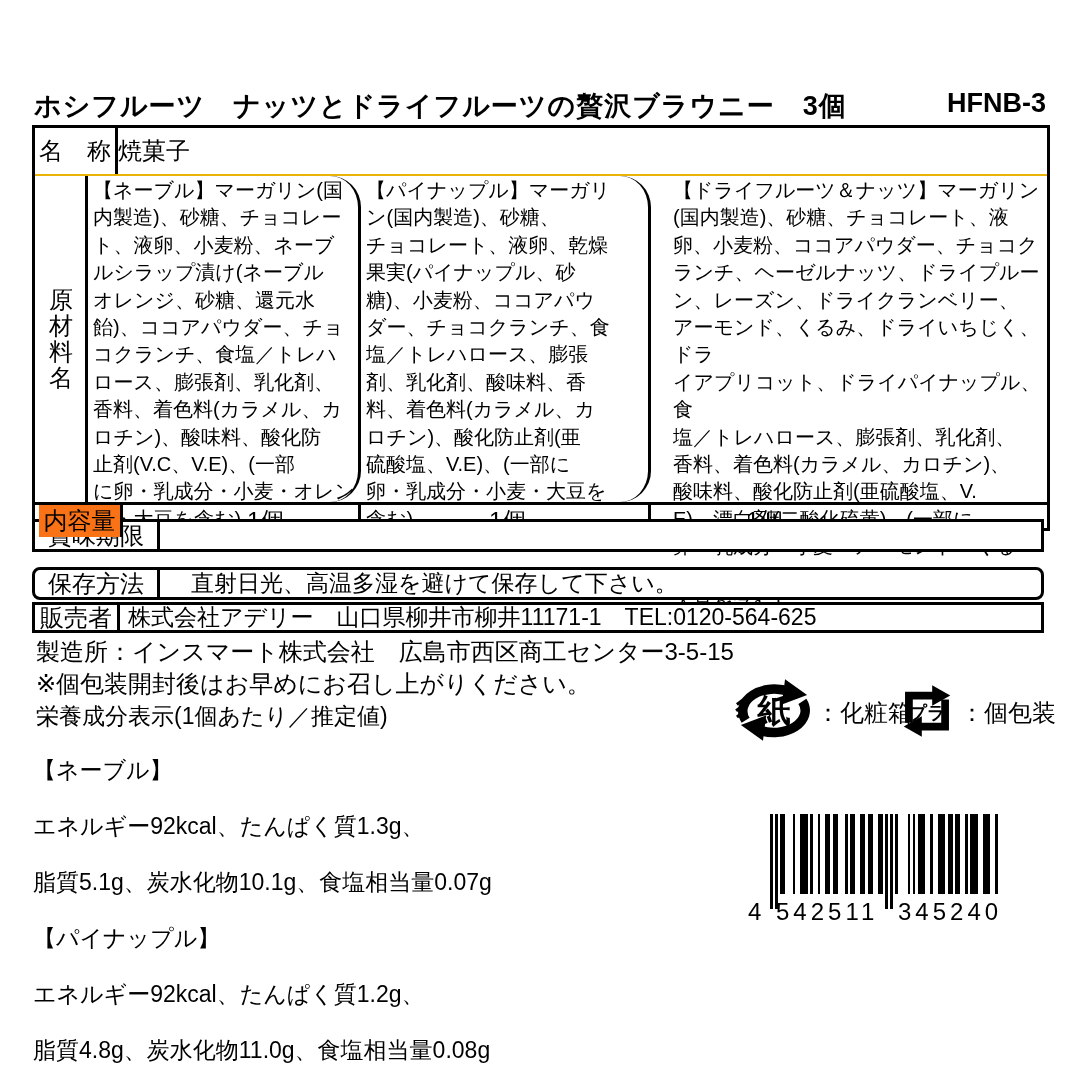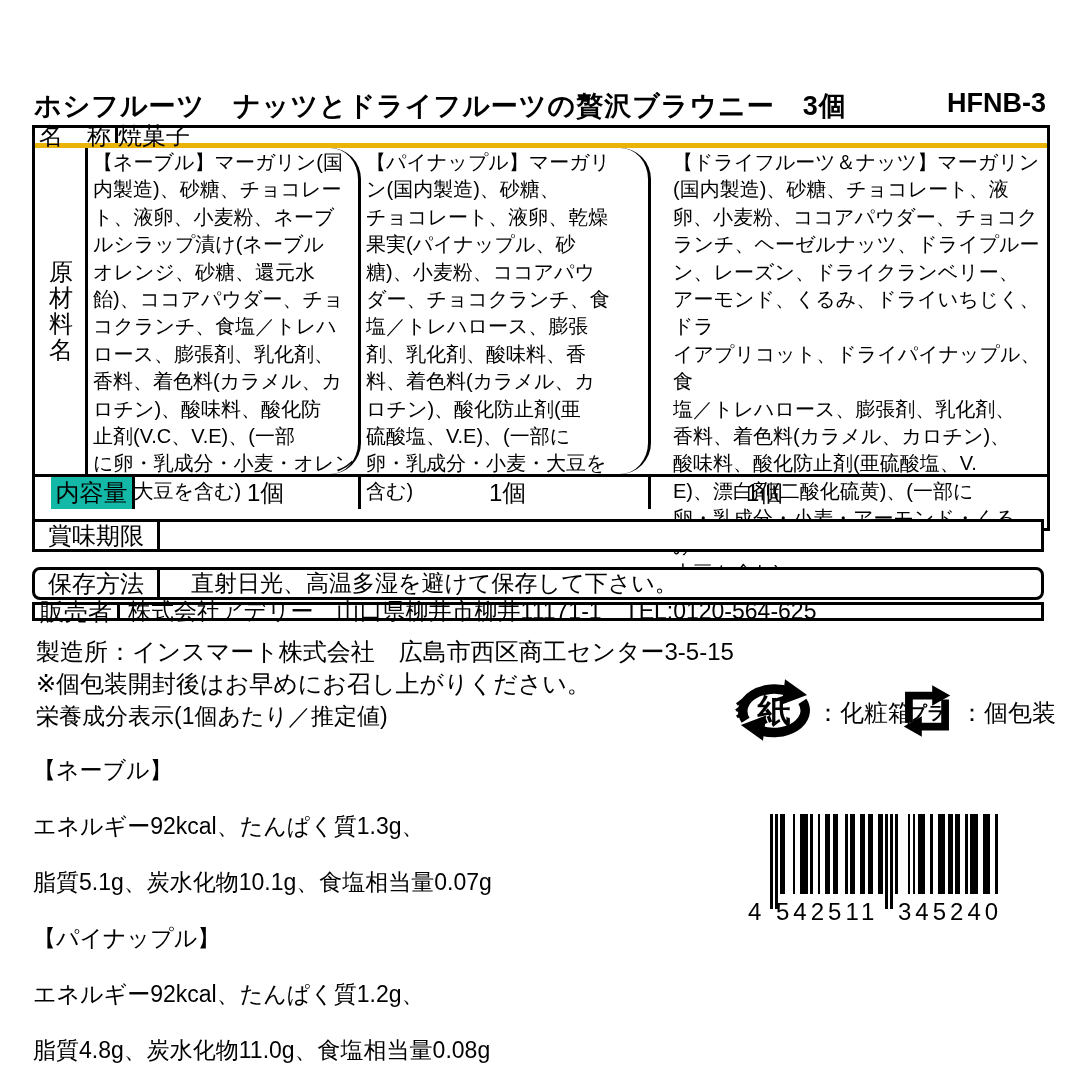--- a/index.html
+++ b/index.html
@@ -8,55 +8,55 @@
   .abs{position:absolute;}
 
   
   .title-row{left:32px;top:88px;width:1016px;height:34px;}
   .title-left{position:absolute;left:2px;top:0;font-size:27px;font-weight:700;letter-spacing:1px;white-space:nowrap;text-align:right;}
   .title-right{position:absolute;right:2px;top:0;font-size:27px;font-weight:700;}
 
   
   .main-table{left:32px;top:125px;width:1012px;height:400px;border:3px solid #000;}
   .row{position:relative;width:100%;box-sizing:border-box;}
-  .row-name{height:20px;border-bottom:5px solid #eab308;}
+  .row-name{height:48px;border-bottom:2px solid #eab308;}
   .row-ing{height:329px;border-bottom:3px solid #000;}
   .row-contents{height:32px;}
   .cell{position:absolute;top:0;bottom:0;box-sizing:border-box;}
   .hdr{font-size:24px;display:flex;align-items:center;justify-content:center;}
   .b-r{border-right:3px solid #000;}
 
   .name-hdr{left:0;width:83px;}
   .name-val{left:83px;right:0;font-size:24px;display:flex;align-items:center;padding-left:0;font-family:Liberation Serif, serif;}
 
   .ing-hdr{left:0;width:53px;background:#fff;}
   .ing-hdr-inner{display:block;width:26px;margin:auto;font-size:24px;line-height:26px;
                  word-break:break-all;text-align:right;}
   .ing-col{overflow:visible;border-radius:31px;}
   .col1{left:53px;width:273px;}
   .col2{left:326px;width:290px;}
   .col3{left:616px;right:0;border-right:none;padding-left:17px;}
   .ing-text{font-size:20px;line-height:27.4px;white-space:pre-line;word-break:break-all;
             padding:1px 0 0 5px;}
 
-  .cont-hdr{left:16px;width:84px;background:#14b8a6;z-index:3;}
+  .cont-hdr{left:4px;width:84px;background:#f97316;z-index:3;}
   .cont-val{font-size:24px;display:flex;align-items:center;}
   .cv1{left:84px;width:242px;padding-left:128px;}
   .cv2{left:326px;width:290px;padding-left:128px;box-sizing:border-box;}
   .cv3{left:616px;right:0;padding-left:95px;border-right:none;}
 
   
   .box{left:32px;width:1012px;border:3px solid #000;box-sizing:border-box;background:#fff;}
   .box .bhdr{position:absolute;left:0;top:0;bottom:0;border-right:3px solid #000;
              font-size:24px;display:flex;align-items:center;justify-content:center;}
   .box .bval{position:absolute;top:0;bottom:0;right:0;font-size:23px;display:flex;
              align-items:center;padding-left:8px;white-space:nowrap;}
   .expiry{top:519px;height:33px;}
   .storage{top:567px;height:33px;border-radius:8px;}
-  .seller{top:602px;height:19px;}
+  .seller{top:602px;height:31px;}
   .w122{width:122px;} .l122{left:125px;margin-left:23px;} .w82{width:82px;} .l82{left:85px;}
 
   
   .line{left:36px;white-space:nowrap;}
   .manufacturer{top:636px;font-size:24px;}
   .note{top:668px;font-size:24px;}
   .nut-header{top:701px;font-size:23px;}
   .nutrition{left:33px;top:728px;font-size:23px;line-height:28px;white-space:pre-line;}
 
   

